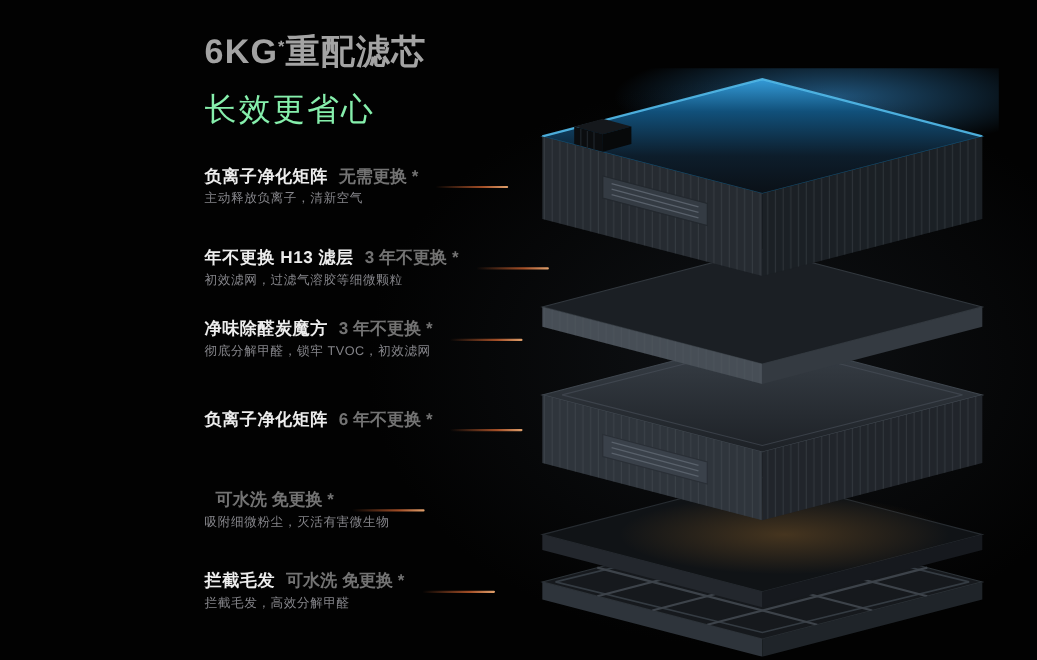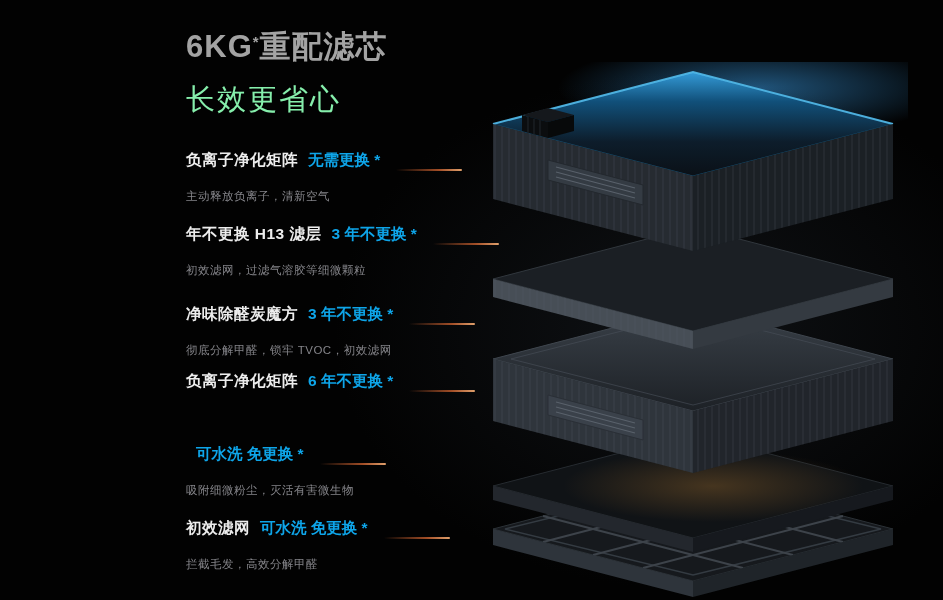--- a/index.html
+++ b/index.html
@@ -13,26 +13,26 @@
     background:radial-gradient(ellipse 480px 360px at 72% 55%, rgba(26,31,37,0.55), rgba(0,0,0,0) 72%);
   }
   .header { position:absolute; left:186px; top:26px; }
   .title { font-size:31px; font-weight:bold; color:#a3a3a3; letter-spacing:1px; }
   .title .star { font-size:15px; vertical-align:10px; }
   .subtitle { margin-top:12px; font-size:29px; color:#86efac; letter-spacing:2px; font-weight:500; }
 
   .filter-item { position:absolute; left:186px; width:340px; }
   .item-row { display:flex; align-items:flex-end; }
   .item-name { font-size:15.5px; font-weight:bold; color:#ededed; letter-spacing:0.5px; white-space:nowrap; }
-  .item-badge { font-size:15.5px; font-weight:bold; color:#0ea5e9; margin-left:10px; white-space:nowrap; }
+  .item-badge { font-size:15.5px; font-weight:bold; color:#737373; margin-left:10px; white-space:nowrap; }
   .pointer-line {
     display:inline-block; width:66px; height:2px; margin-left:16px; border-radius:1px;
     background:linear-gradient(90deg, rgba(150,60,25,0), rgba(180,86,42,0.9) 65%, #e0a06c);
   }
-  .item-desc { margin-top:18px; font-size:11.5px; color:#85858a; letter-spacing:0.5px; }
+  .item-desc { margin-top:2px; font-size:11.5px; color:#85858a; letter-spacing:0.5px; }
 
   .illustration { position:absolute; left:478px; top:62px; width:430px; height:535px; }
 </style>
 </head>
 <body>
 
 <div class="stage">
   <div class="vignette"></div>
 
   <div class="header">
@@ -51,21 +51,21 @@
 
   <div class="filter-item" style="top:224px">
     <div class="item-row">
       <span class="item-name">年不更换 H13 滤层</span>
       <span class="item-badge">3 年不更换 *</span>
       <span class="pointer-line"></span>
     </div>
     <div class="item-desc">初效滤网，过滤气溶胶等细微颗粒</div>
   </div>
 
-  <div class="filter-item" style="top:304px">
+  <div class="filter-item" style="top:289px">
     <div class="item-row">
       <span class="item-name">净味除醛炭魔方</span>
       <span class="item-badge">3 年不更换 *</span>
       <span class="pointer-line"></span>
     </div>
     <div class="item-desc">彻底分解甲醛，锁牢 TVOC，初效滤网</div>
   </div>
 
   <div class="filter-item" style="top:371px">
     <div class="item-row">
@@ -78,21 +78,21 @@
   <div class="filter-item" style="top:444px">
     <div class="item-row">
       <span class="item-badge">可水洗 免更换 *</span>
       <span class="pointer-line"></span>
     </div>
     <div class="item-desc">吸附细微粉尘，灭活有害微生物</div>
   </div>
 
   <div class="filter-item" style="top:518px">
     <div class="item-row">
-      <span class="item-name">初效滤网</span>
+      <span class="item-name">拦截毛发</span>
       <span class="item-badge">可水洗 免更换 *</span>
       <span class="pointer-line"></span>
     </div>
     <div class="item-desc">拦截毛发，高效分解甲醛</div>
   </div>
 
   <svg class="illustration" viewBox="0 0 430 535">
     <defs>
       <linearGradient id="gradTopBlue" gradientUnits="userSpaceOnUse" x1="215" y1="5" x2="215" y2="120">
         <stop offset="0" stop-color="#3aa8e8"></stop>

